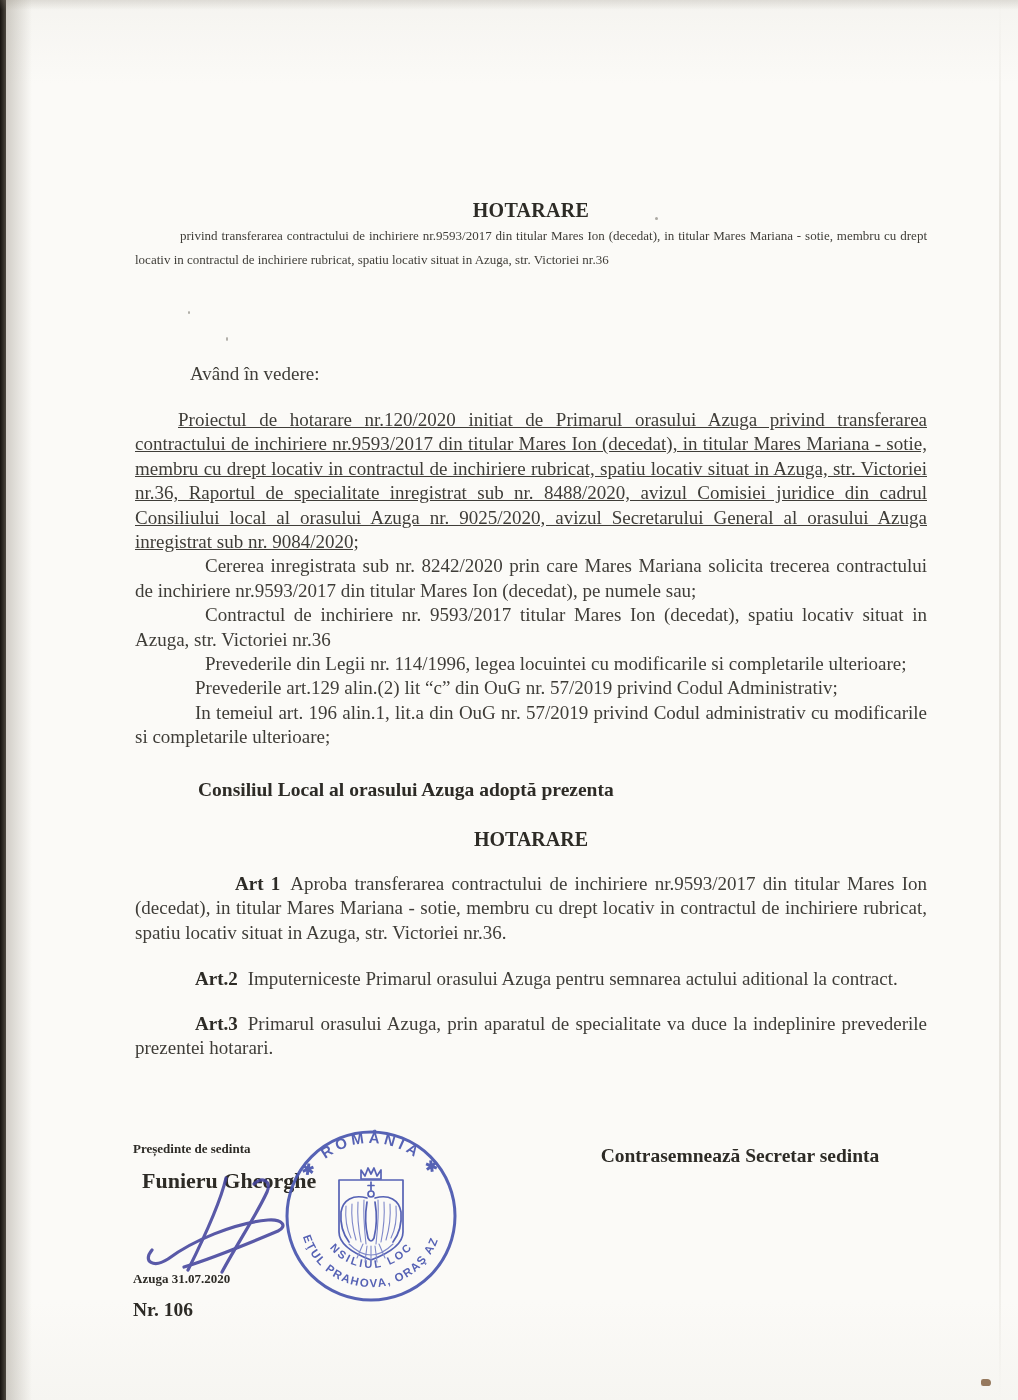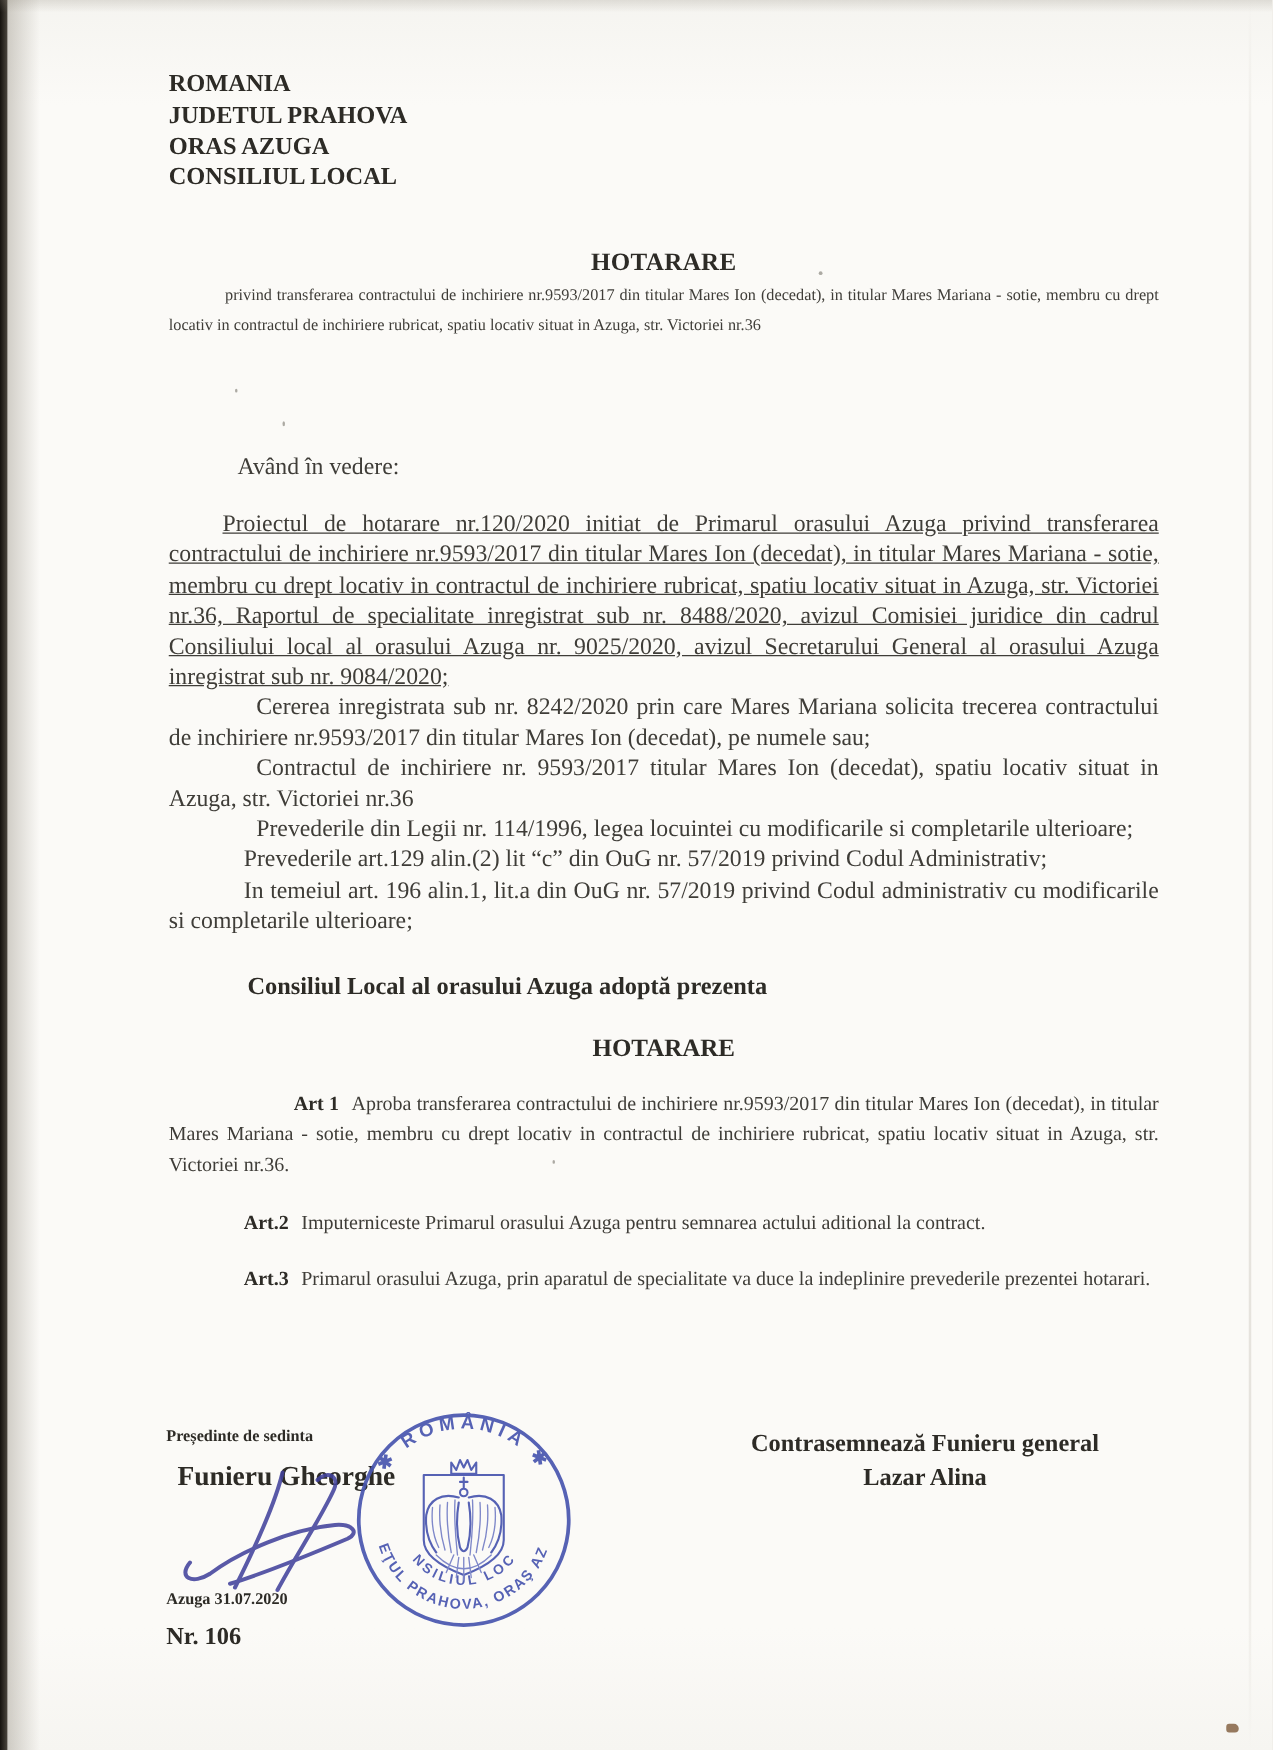--- a/index.html
+++ b/index.html
@@ -41,21 +41,21 @@
 
   .recitals { left:135px; top:408px; width:792px; font-size:19px; line-height:24.4px; text-align:justify; }
   .recitals p { margin:0; }
   .recitals p.ind-43 { text-indent:43px;text-decoration:underline; }
   .recitals p.ind-70 { text-indent:70px; }
   .recitals p.ind-60 { text-indent:60px; }
 
   .adoption-line { left:198px; top:779px; font-weight:bold; font-size:19.5px; color:#2d2b26; }
   .decision-title { left:135px; top:828px; width:792px; text-align:center; font-weight:bold; font-size:20px; color:#2d2b26; }
 
-  .articles { left:135px; top:872px; width:792px; font-size:16px; line-height:24.4px; text-align:justify; }
+  .articles { left:135px; top:872px; width:792px; font-size:19px; line-height:24.4px; text-align:justify; }
   .articles p { margin:0; }
   .articles p.art-1 { text-indent:100px; }
   .articles p.art-2 { text-indent:60px; margin-top:22px; }
   .articles p.art-3 { text-indent:60px; margin-top:20px; }
   .art-label { margin-right:10px; }
 
   .sig-left-role  { left:133px; top:1141px; font-weight:bold; font-size:13px; color:#2d2b26; }
   .sig-left-name  { left:142px; top:1168px; font-weight:bold; font-size:22px; color:#2d2b26; }
   .sig-right { left:560px; top:1142px; width:360px; text-align:center; font-weight:bold; font-size:19.5px; line-height:27px; color:#2d2b26; }
 
@@ -77,26 +77,20 @@
   <div class="edge-left-dark"></div>
   <div class="edge-left-fade"></div>
   <div class="edge-top-fade"></div>
   <div class="crease-right"></div>
   <div class="speck" style="left:655px; top:217px; width:3px; height:3px;"></div>
   <div class="speck" style="left:188px; top:311px; width:2px; height:3px;"></div>
   <div class="speck" style="left:226px; top:337px; width:2px; height:4px;"></div>
   <div class="speck" style="left:442px; top:928px; width:2px; height:3px;"></div>
   <div class="blot-bottom-right"></div>
 
-  <div class="abs header-block">
-    <div>ROMANIA</div>
-    <div>JUDETUL PRAHOVA</div>
-    <div>ORAS AZUGA</div>
-    <div>CONSILIUL LOCAL</div>
-  </div>
 
   <div class="abs title-block">
     <p class="doc-title">HOTARARE</p>
     <p class="doc-subtitle">privind transferarea contractului de inchiriere nr.9593/2017 din titular Mares Ion (decedat), in titular Mares Mariana - sotie, membru cu drept locativ in contractul de inchiriere rubricat, spatiu locativ situat in Azuga, str. Victoriei nr.36</p>
   </div>
 
   <div class="abs preamble-heading body-text">Având în vedere:</div>
 
   <div class="abs recitals">
     <p class="ind-43">Proiectul de hotarare nr.120/2020 initiat de Primarul orasului Azuga privind transferarea contractului de inchiriere nr.9593/2017 din titular Mares Ion (decedat), in titular Mares Mariana - sotie, membru cu drept locativ in contractul de inchiriere rubricat, spatiu locativ situat in Azuga, str. Victoriei nr.36, Raportul de specialitate inregistrat sub nr. 8488/2020, avizul Comisiei juridice din cadrul Consiliului local al orasului Azuga nr. 9025/2020, avizul Secretarului General al orasului Azuga inregistrat sub nr. 9084/2020;</p>
@@ -113,22 +107,21 @@
   <div class="abs articles">
     <p class="art-1"><b class="art-label">Art 1</b><span>Aproba transferarea contractului de inchiriere nr.9593/2017 din titular Mares Ion (decedat), in titular Mares Mariana - sotie, membru cu drept locativ in contractul de inchiriere rubricat, spatiu locativ situat in Azuga, str. Victoriei nr.36.</span></p>
     <p class="art-2"><b class="art-label">Art.2</b><span>Imputerniceste Primarul orasului Azuga pentru semnarea actului aditional la contract.</span></p>
     <p class="art-3"><b class="art-label">Art.3</b><span>Primarul orasului Azuga, prin aparatul de specialitate va duce la indeplinire prevederile prezentei hotarari.</span></p>
   </div>
 
   <div class="abs sig-left-role">Președinte de sedinta</div>
   <div class="abs sig-left-name">Funieru Gheorghe</div>
 
   <div class="abs sig-right">
-    <div>Contrasemnează  Funieru general</div>
-    <div>Lazar Alina</div>
+    <div>Contrasemnează  Secretar sedinta</div>
   </div>
 
   <svg class="abs stamp-svg" width="176" height="176" viewBox="0 0 176 176">
     <defs>
       <path id="arcTop" d="M17.5,69.1 A73,73 0 0 1 158.5,69.1"></path>
       <path id="arcBottom" d="M19.4,106.4 A71,71 0 0 0 156.6,106.4"></path>
       <path id="arcInner" d="M45.4,117.8 A52,52 0 0 0 130.6,117.8"></path>
     </defs>
     <g fill="none" stroke-width="3" stroke="#4a57b0">
       <circle cx="88" cy="88" r="84"></circle>

